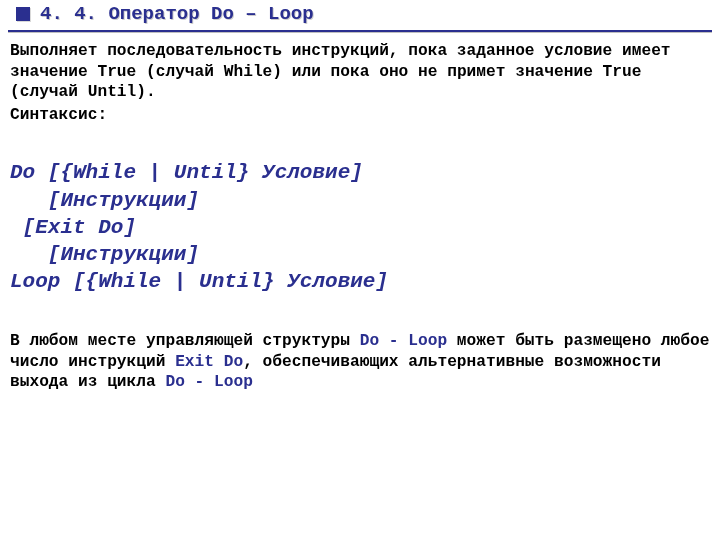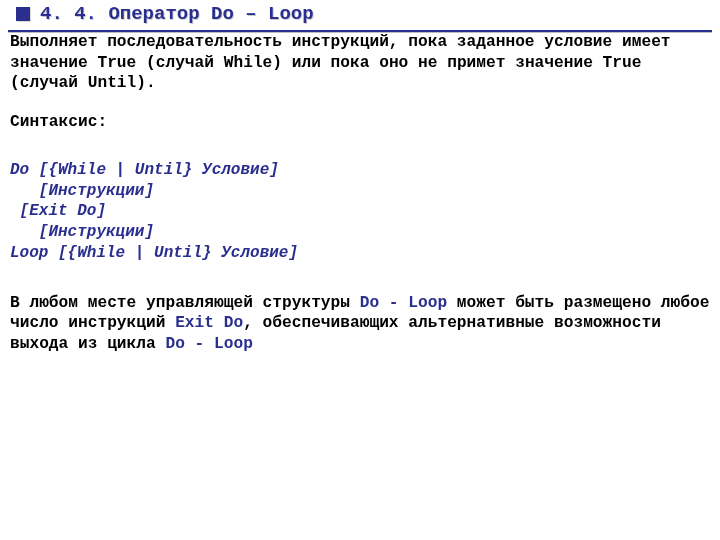--- a/index.html
+++ b/index.html
@@ -42,34 +42,34 @@
     text-shadow: 1px 1px 0 rgba(0,0,0,0.2);
     white-space: pre;
   }
   .rule {
     margin: 2px 8px 0 8px;
     height: 2px;
     background: #2a2f8f;
     box-shadow: 0 1px 0 rgba(0,0,0,0.25);
   }
   .content {
-    padding: 0 10px 0 10px;
+    padding: 9px 10px 0 10px;
     line-height: 1.28;
     font-size: 16.2px;
   }
   .bold { font-weight: bold; }
   .navy { color: #2a2f8f; font-weight: bold; }
   .syntax {
     margin-top: 6px;
     font-style: italic;
     font-weight: bold;
     color: #2a2f8f;
     line-height: 1.3;
     white-space: pre;
-    font-size: 16px;
+    font-size: 21px;
   }
   .para2 {
     margin-top: 8px;
     line-height: 1.28;
   }
   .mono-inline { font-family: "Courier New", monospace; }
 </style>
 </head>
 <body>
 
@@ -80,21 +80,21 @@
     <div class="header-title">4. 4. Оператор Do – Loop</div>
   </div>
   <div class="rule"></div>
 
   <div class="content">
 
     <div class="bold">
       <span>Выполняет последовательность инструкций, пока заданное условие имеет значение </span><span class="mono-inline">True</span><span> (случай </span><span class="mono-inline">While</span><span>) или пока оно не примет значение </span><span class="mono-inline">True</span><span> (случай </span><span class="mono-inline">Until</span><span>).</span>
     </div>
 
-    <div class="bold" style="margin-top:18px;">Синтаксис:</div>
+    <div class="bold" style="margin-top:2px;">Синтаксис:</div>
 
     <div class="syntax">
 <span>Do [{While | Until} Условие]</span>
 <span>   [Инструкции]</span>
 <span> [Exit Do]</span>
 <span>   [Инструкции]</span>
 <span>Loop [{While | Until} Условие]</span>
     </div>
 
     <div class="bold para2">

